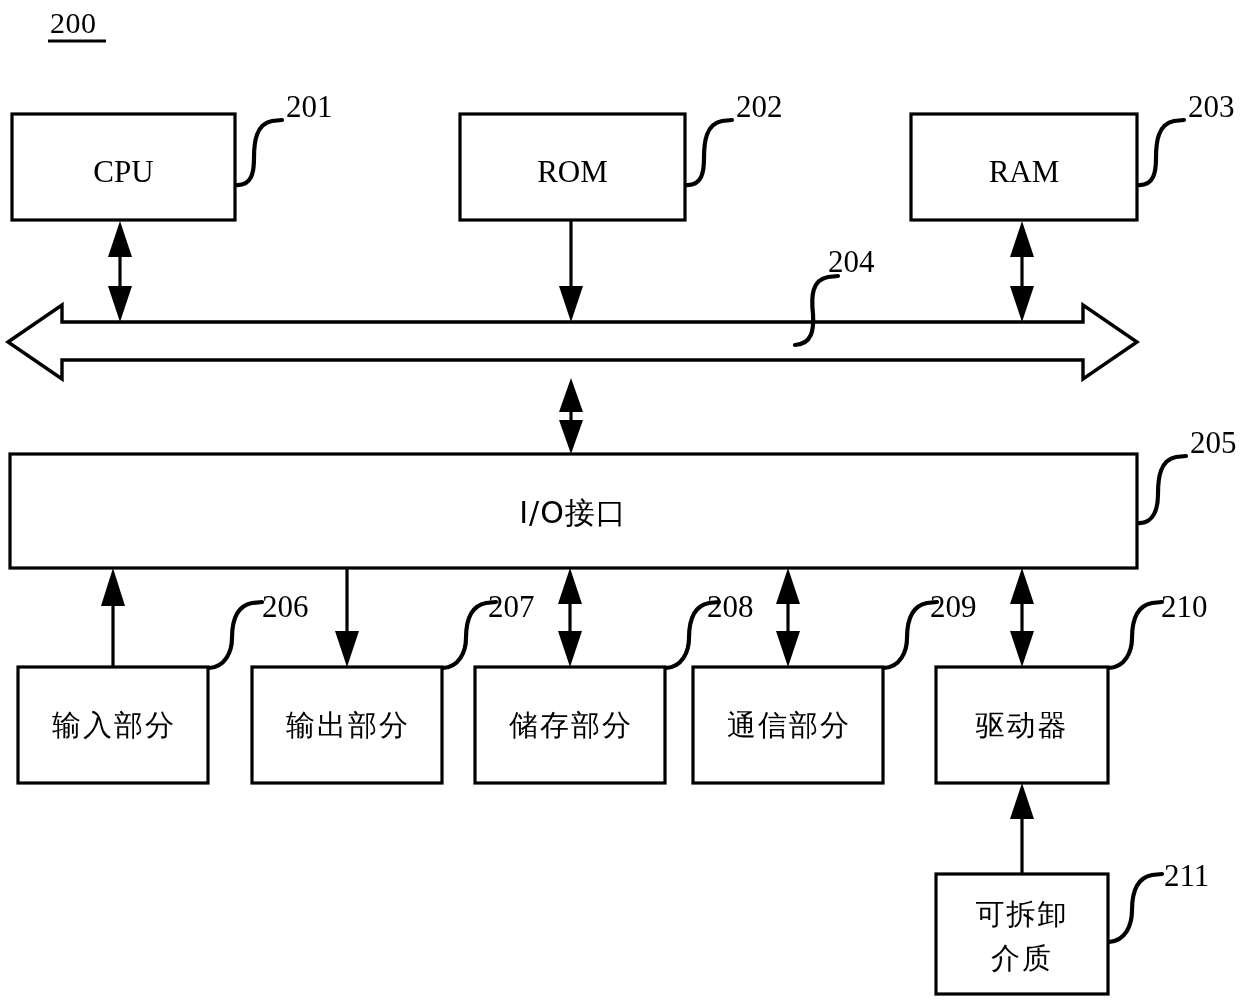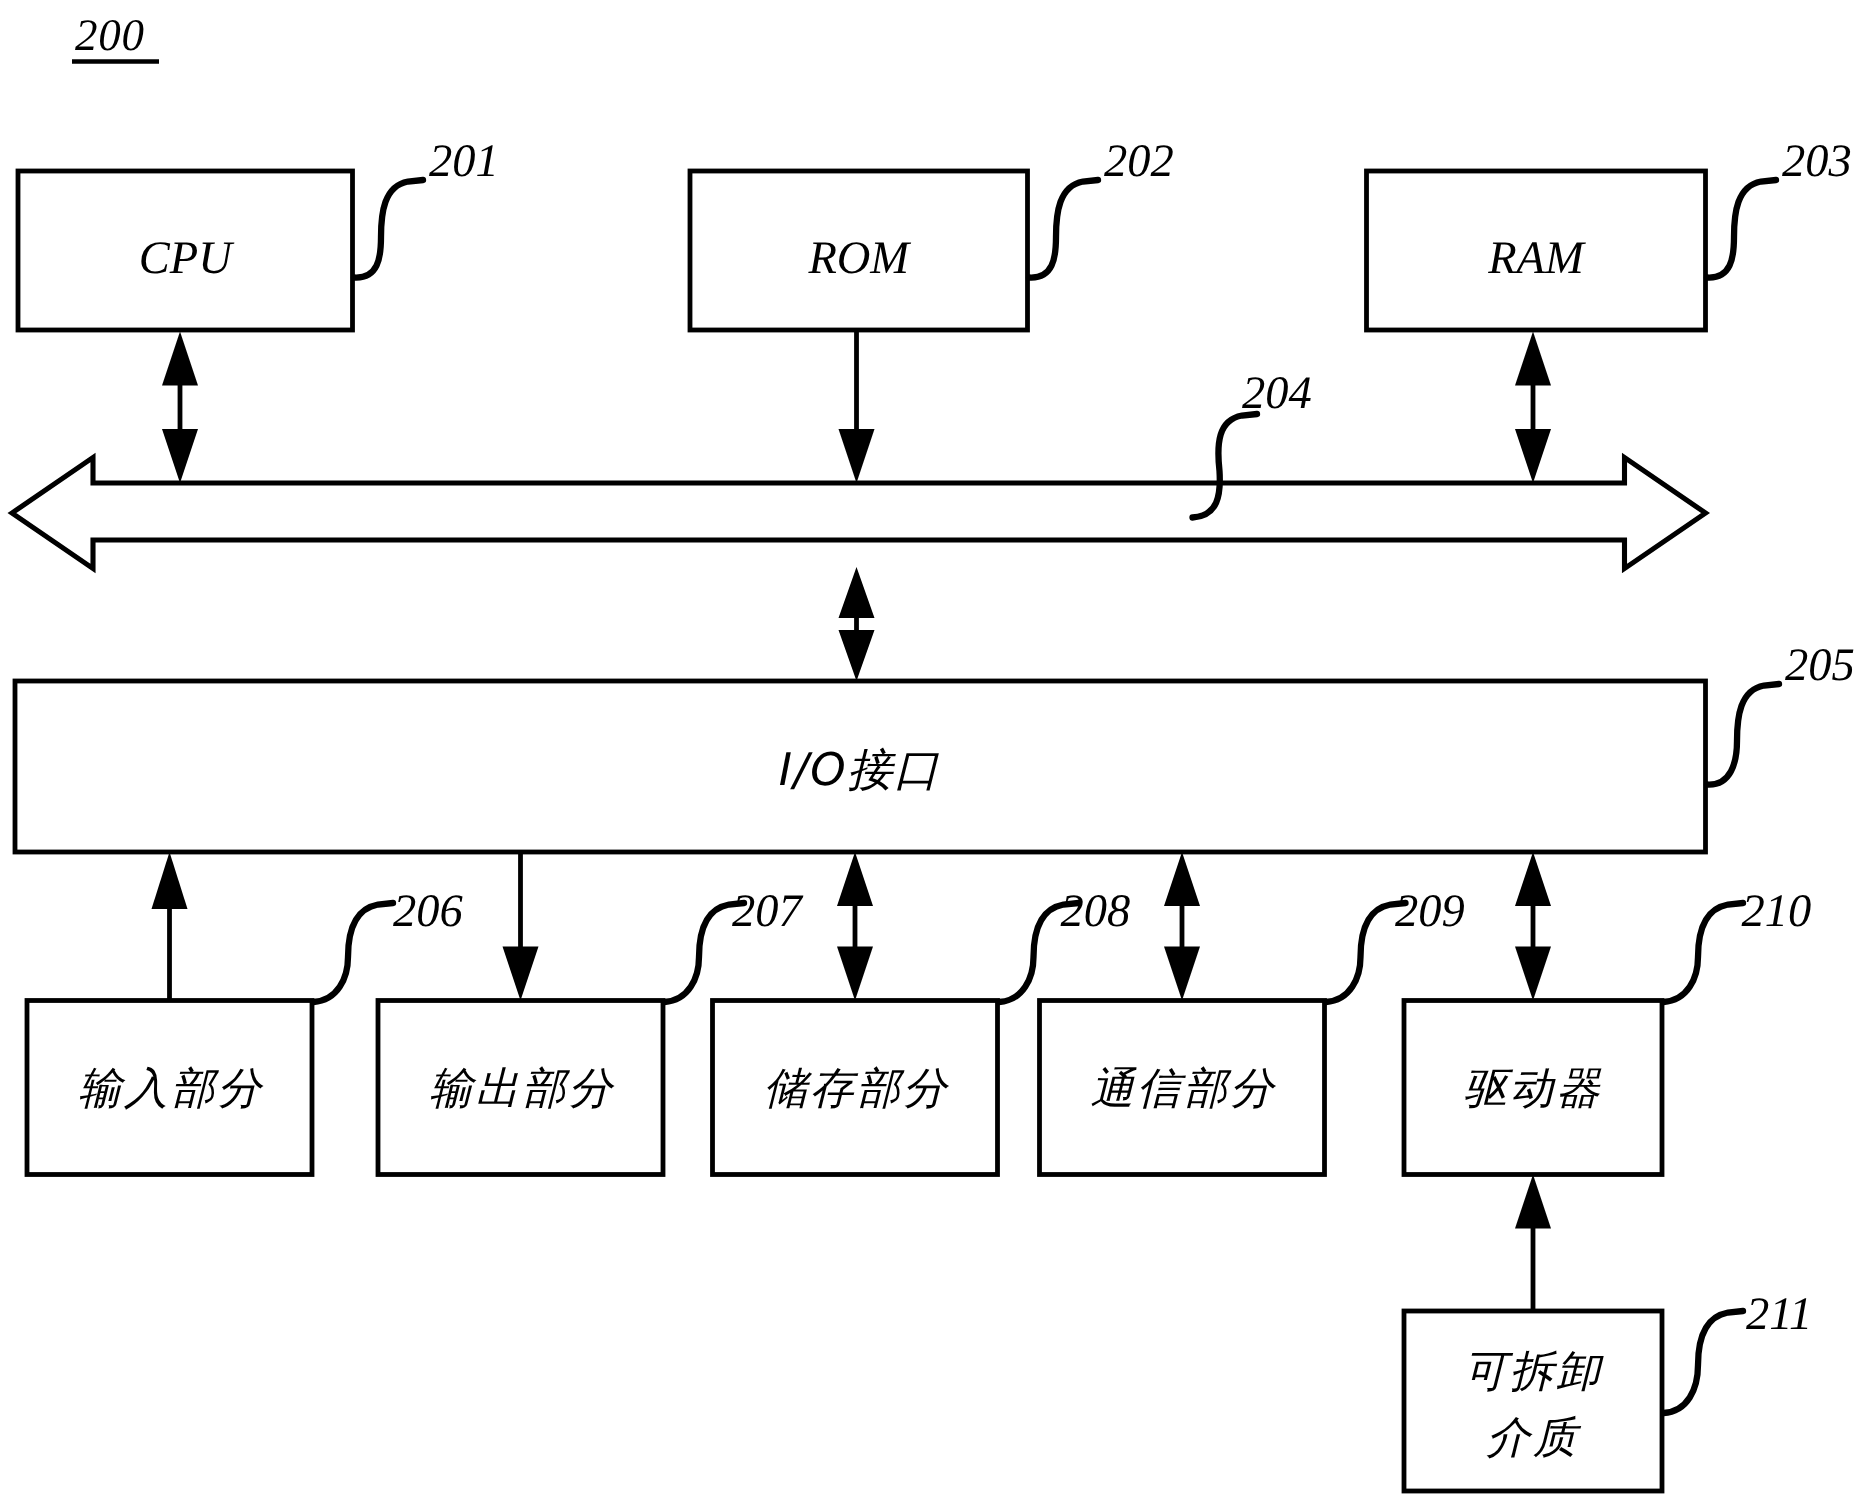--- a/index.html
+++ b/index.html
@@ -10,21 +10,20 @@
   body {
     width: 1240px;
     height: 1005px;
     font-family: "Liberation Serif", "DejaVu Serif", serif;
     overflow: hidden;
   }
   #diagram-root {
     position: relative;
     width: 1240px;
     height: 952px;
-    font-style: italic;
   }
   svg#figure {
     display: block;
     width: 1240px;
     height: 1005px;
   }
   .box-rect {
     fill: #ffffff;
     stroke: #000000;
     stroke-width: 3.2;

